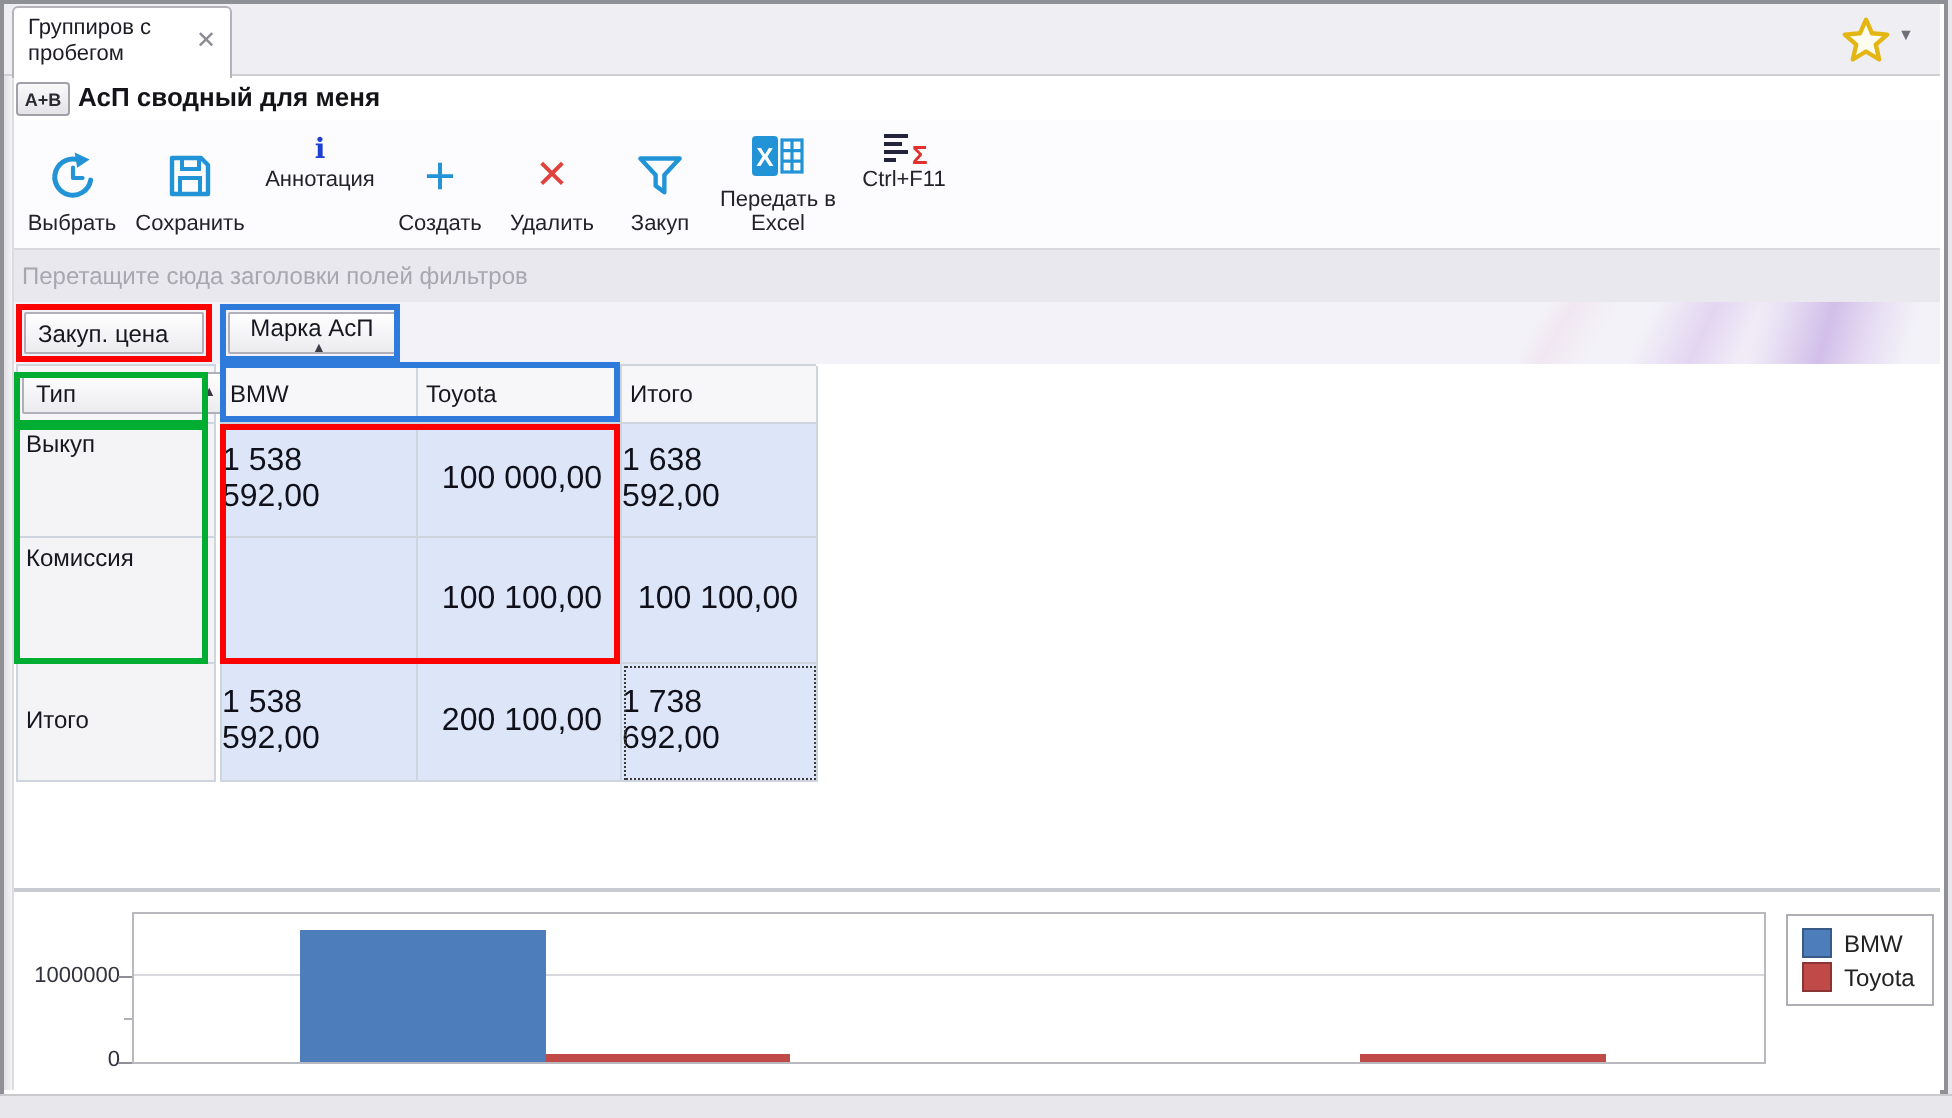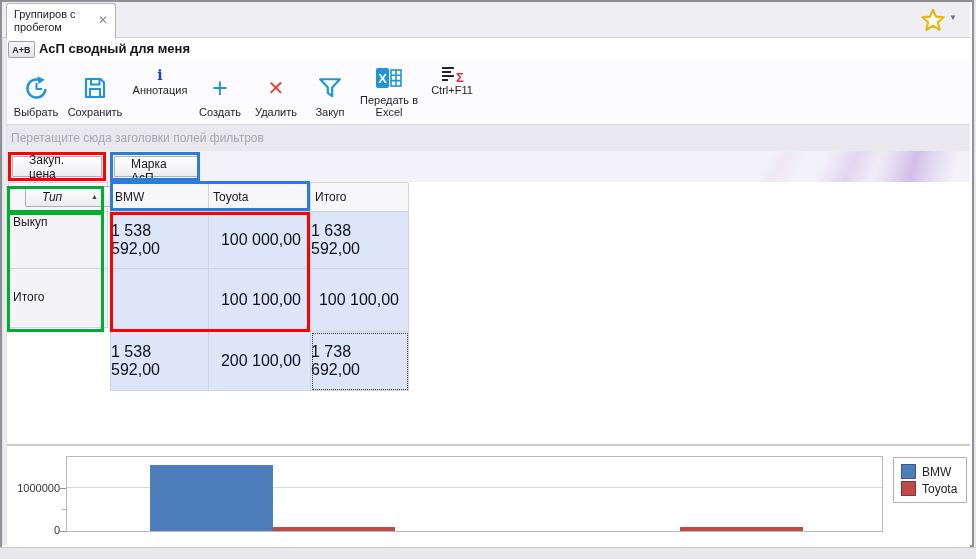--- a/index.html
+++ b/index.html
@@ -41,30 +41,30 @@
     line-height:26px; padding-left:9px; }
 
   
   .fieldrow { left:2px; top:151px; width:968px; height:31px; background:#f3f2f8; }
   .swoosh { left:760px; top:151px; width:210px; height:31px;
     background:
       linear-gradient(115deg, rgba(255,255,255,0) 30%, rgba(214,190,236,.55) 44%, rgba(230,214,244,.25) 54%, rgba(255,255,255,0) 62%),
       linear-gradient(105deg, rgba(255,255,255,0) 55%, rgba(188,156,224,.6) 72%, rgba(206,180,234,.35) 82%, rgba(255,255,255,0) 92%),
       linear-gradient(120deg, rgba(255,255,255,0) 6%, rgba(236,210,230,.35) 12%, rgba(255,255,255,0) 22%); }
   .fieldbtn { height:21px; background:linear-gradient(#ffffff,#ececef); border:1px solid #b0afba; border-radius:1px;
-    font-size:12px; color:#17171f; display:flex; align-items:center; padding:0 16px; cursor:pointer; }
+    font-size:12px; color:#17171f; display:flex; align-items:center; padding:0 6px; cursor:pointer; }
   .sort-asc { font-size:7px; color:#3c3c46; }
 
   
   .pt-cell { border-right:1px solid #cfd5de; border-bottom:1px solid #cfd5de; }
   .pt-labels { left:8px; top:182px; width:100px; border-left:1px solid #cfd5de; border-top:1px solid #cfd5de; }
   .pt-labels .hdr { height:29px; background:#f6f6f9; position:relative; }
   .pt-labels .lbl { background:#f4f4f7; font-size:12px; color:#17171f; padding:3px 4px; }
   .pt-labels .lbl.center { display:flex; align-items:center; padding-top:0; }
-  .typ-btn { position:absolute; left:16px; top:3px; width:90px;font-style:italic; }
+  .typ-btn { position:absolute; left:2px; top:3px; width:104px; }
   .typ-btn .sort-asc { margin-left:auto; }
   .pt-data { left:110px; top:182px; width:298px; display:grid; grid-template-columns:98px 102px 98px;
     grid-template-rows:29px 57px 63px 59px; border-left:1px solid #cfd5de; border-top:1px solid #cfd5de; }
   .pt-data .chdr { background:#f7f7fa; font-size:12px; color:#17171f; display:flex; align-items:center; padding-left:4px; }
   .pt-data .num { background:#dce6f8; font-size:16px; color:#10101a; display:flex; align-items:center; justify-content:flex-end; padding-right:9px; }
   .pt-data .selected { outline:1px dotted #3a3a3a; outline-offset:-2px; }
 
   
   .hl { pointer-events:none; z-index:10; }
   .hl-red { border:3px solid #ff0000; }
@@ -199,20 +199,21 @@
   </div>
 
   <div class="pt-labels abs">
     <div class="hdr pt-cell">
       <div class="fieldbtn typ-btn">
         <span>Тип</span>
         <span class="sort-asc">▲</span>
       </div>
     </div>
     <div class="lbl pt-cell" style="height:57px">Выкуп</div>
+    <div class="lbl pt-cell" style="height:63px">Комиссия</div>
     <div class="lbl pt-cell center" style="height:59px">Итого</div>
   </div>
 
   <div class="pt-data abs">
     <div class="chdr pt-cell">BMW</div>
     <div class="chdr pt-cell">Toyota</div>
     <div class="chdr pt-cell">Итого</div>
 
     <div class="num pt-cell">1 538 592,00</div>
     <div class="num pt-cell">100 000,00</div>

